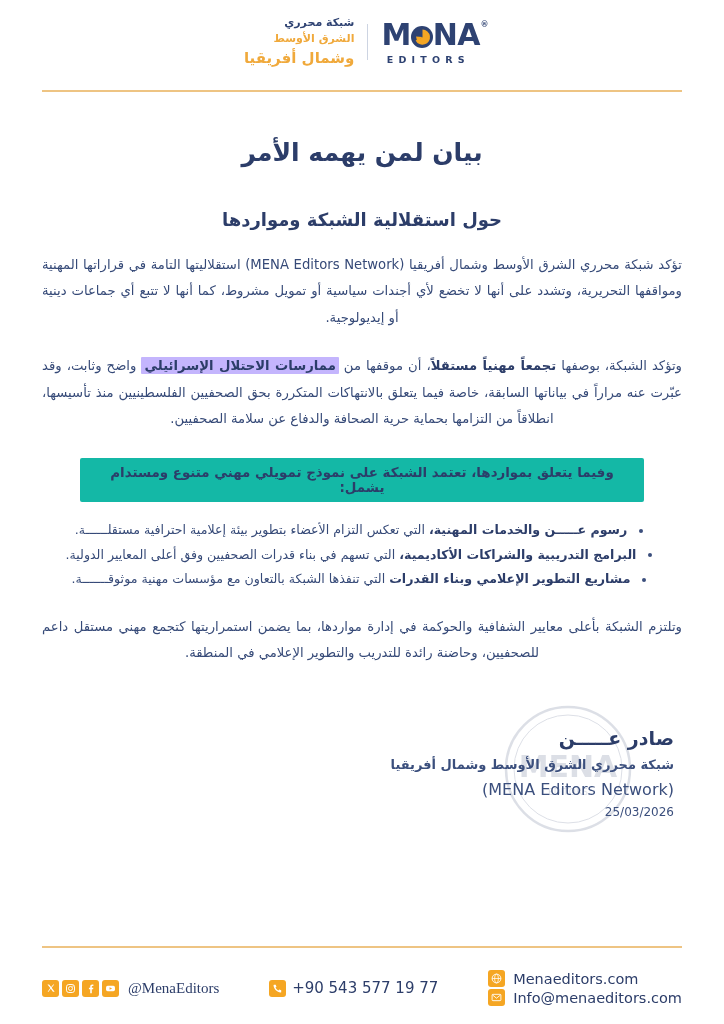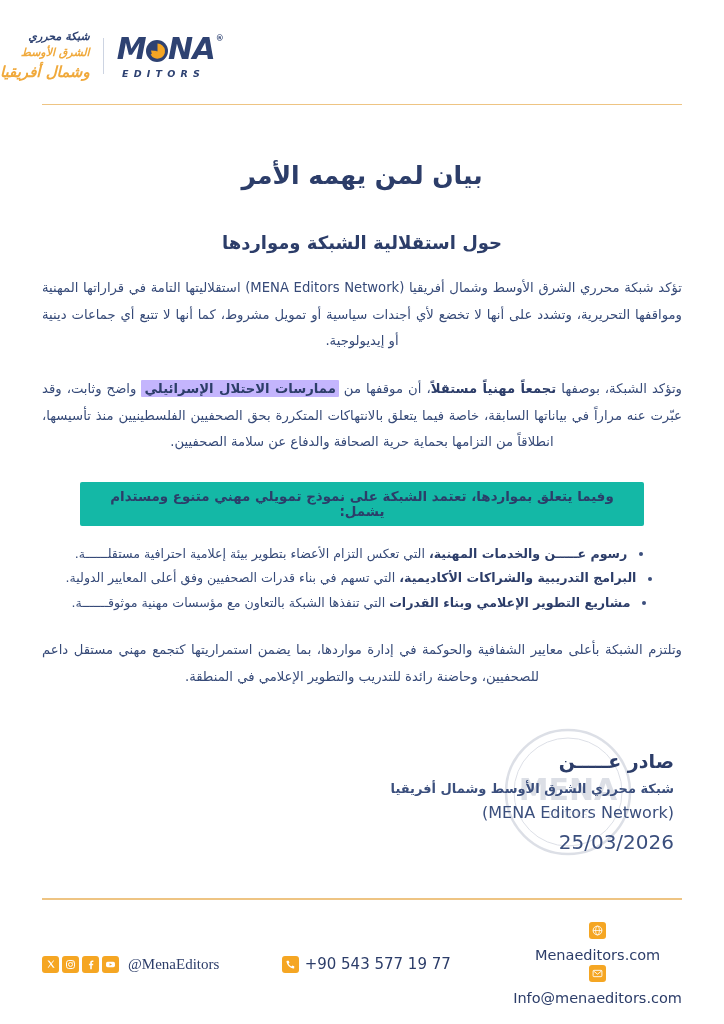--- a/index.html
+++ b/index.html
@@ -18,25 +18,24 @@
 
   .page {
     position: absolute;
     inset: 0;
     display: flex;
     flex-direction: column;
   }
 
   
   .header {
-    padding-top: 30px;
-    display: flex;
-    justify-content: flex-end;
+    padding-top: 16px;
+    display: flex;
+    justify-content: center;
     align-items: center;
-    font-style: italic;
   }
   .logo-wrap {
     display: flex;
     flex-direction: row-reverse;
     align-items: center;
     gap: 13px;
   }
   .logo-mark {
     display: flex;
     flex-direction: column;
@@ -96,21 +95,21 @@
 
   .rule-top {
     height: 2px;
     background: #eec483;
     margin: 22px 42px 0 42px;
   }
 
   
   .content {
     flex: 1;
-    padding: 10px 42px;
+    padding: 0 42px;
     position: relative;
   }
 
   .doc-title {
     text-align: center;
     font-size: 25px;
     font-weight: 800;
     color: #2c3d69;
     margin-top: 46px;
     letter-spacing: 0px;
@@ -216,21 +215,21 @@
   }
   .sig .s3 {
     font-size: 16px;
     font-weight: 500;
     color: #3b4f7d;
     direction: ltr;
     text-align: right;
     margin-top: 3px;
   }
   .sig .s4 {
-    font-size: 20px;
+    font-size: 12px;
     font-weight: 500;
     color: #3b4f7d;
     direction: ltr;
     text-align: right;
     margin-top: 3px;
   }
 
   
   .footer {
     padding: 0 42px 18px 42px;
@@ -255,21 +254,21 @@
     border-radius: 3px;
     display: flex; align-items: center; justify-content: center;
   }
   .f-text {
     font-size: 15px;
     color: #2c3d69;
     font-weight: 500;
     direction: ltr;
   }
   .f-contact { display: flex; flex-direction: column; gap: 2px; }
-  .f-line { display: flex; align-items: center; gap: 8px; flex-direction: column; }
+  .f-line { display: flex; align-items: center; gap: 8px; }
   .f-line .f-text { font-size: 14.5px; }
 
   .social-left { display:flex; align-items:center; gap: 9px; font-family: Liberation Serif, serif; }
 </style>
 </head>
 <body>
 
 <div class="page">
 
   <div class="header">

